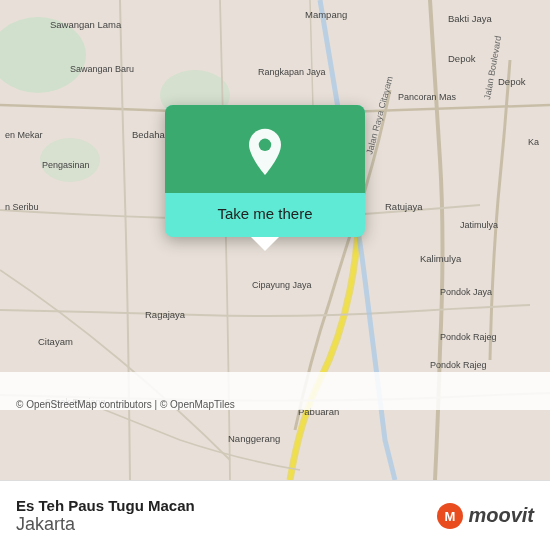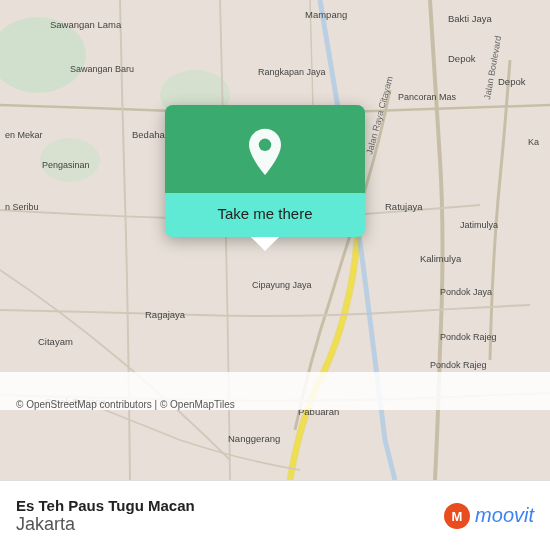--- a/index.html
+++ b/index.html
@@ -136,22 +136,22 @@
       gap: 4px;
     }
 
     #moovit-icon {
       width: 28px;
       height: 28px;
     }
 
     #moovit-text {
       font-size: 20px;
-      font-weight: 400;
-      color: #3b82f6;
+      font-weight: 700;
+      color: #404040;
       font-style: italic;
     }
   </style>
 </head>
 <body>
 
 <div id="map-container">
   <svg id="map-bg" viewBox="0 0 550 480" xmlns="http://www.w3.org/2000/svg">
 
     <rect width="550" height="480" fill="#e8e0d8"></rect>

